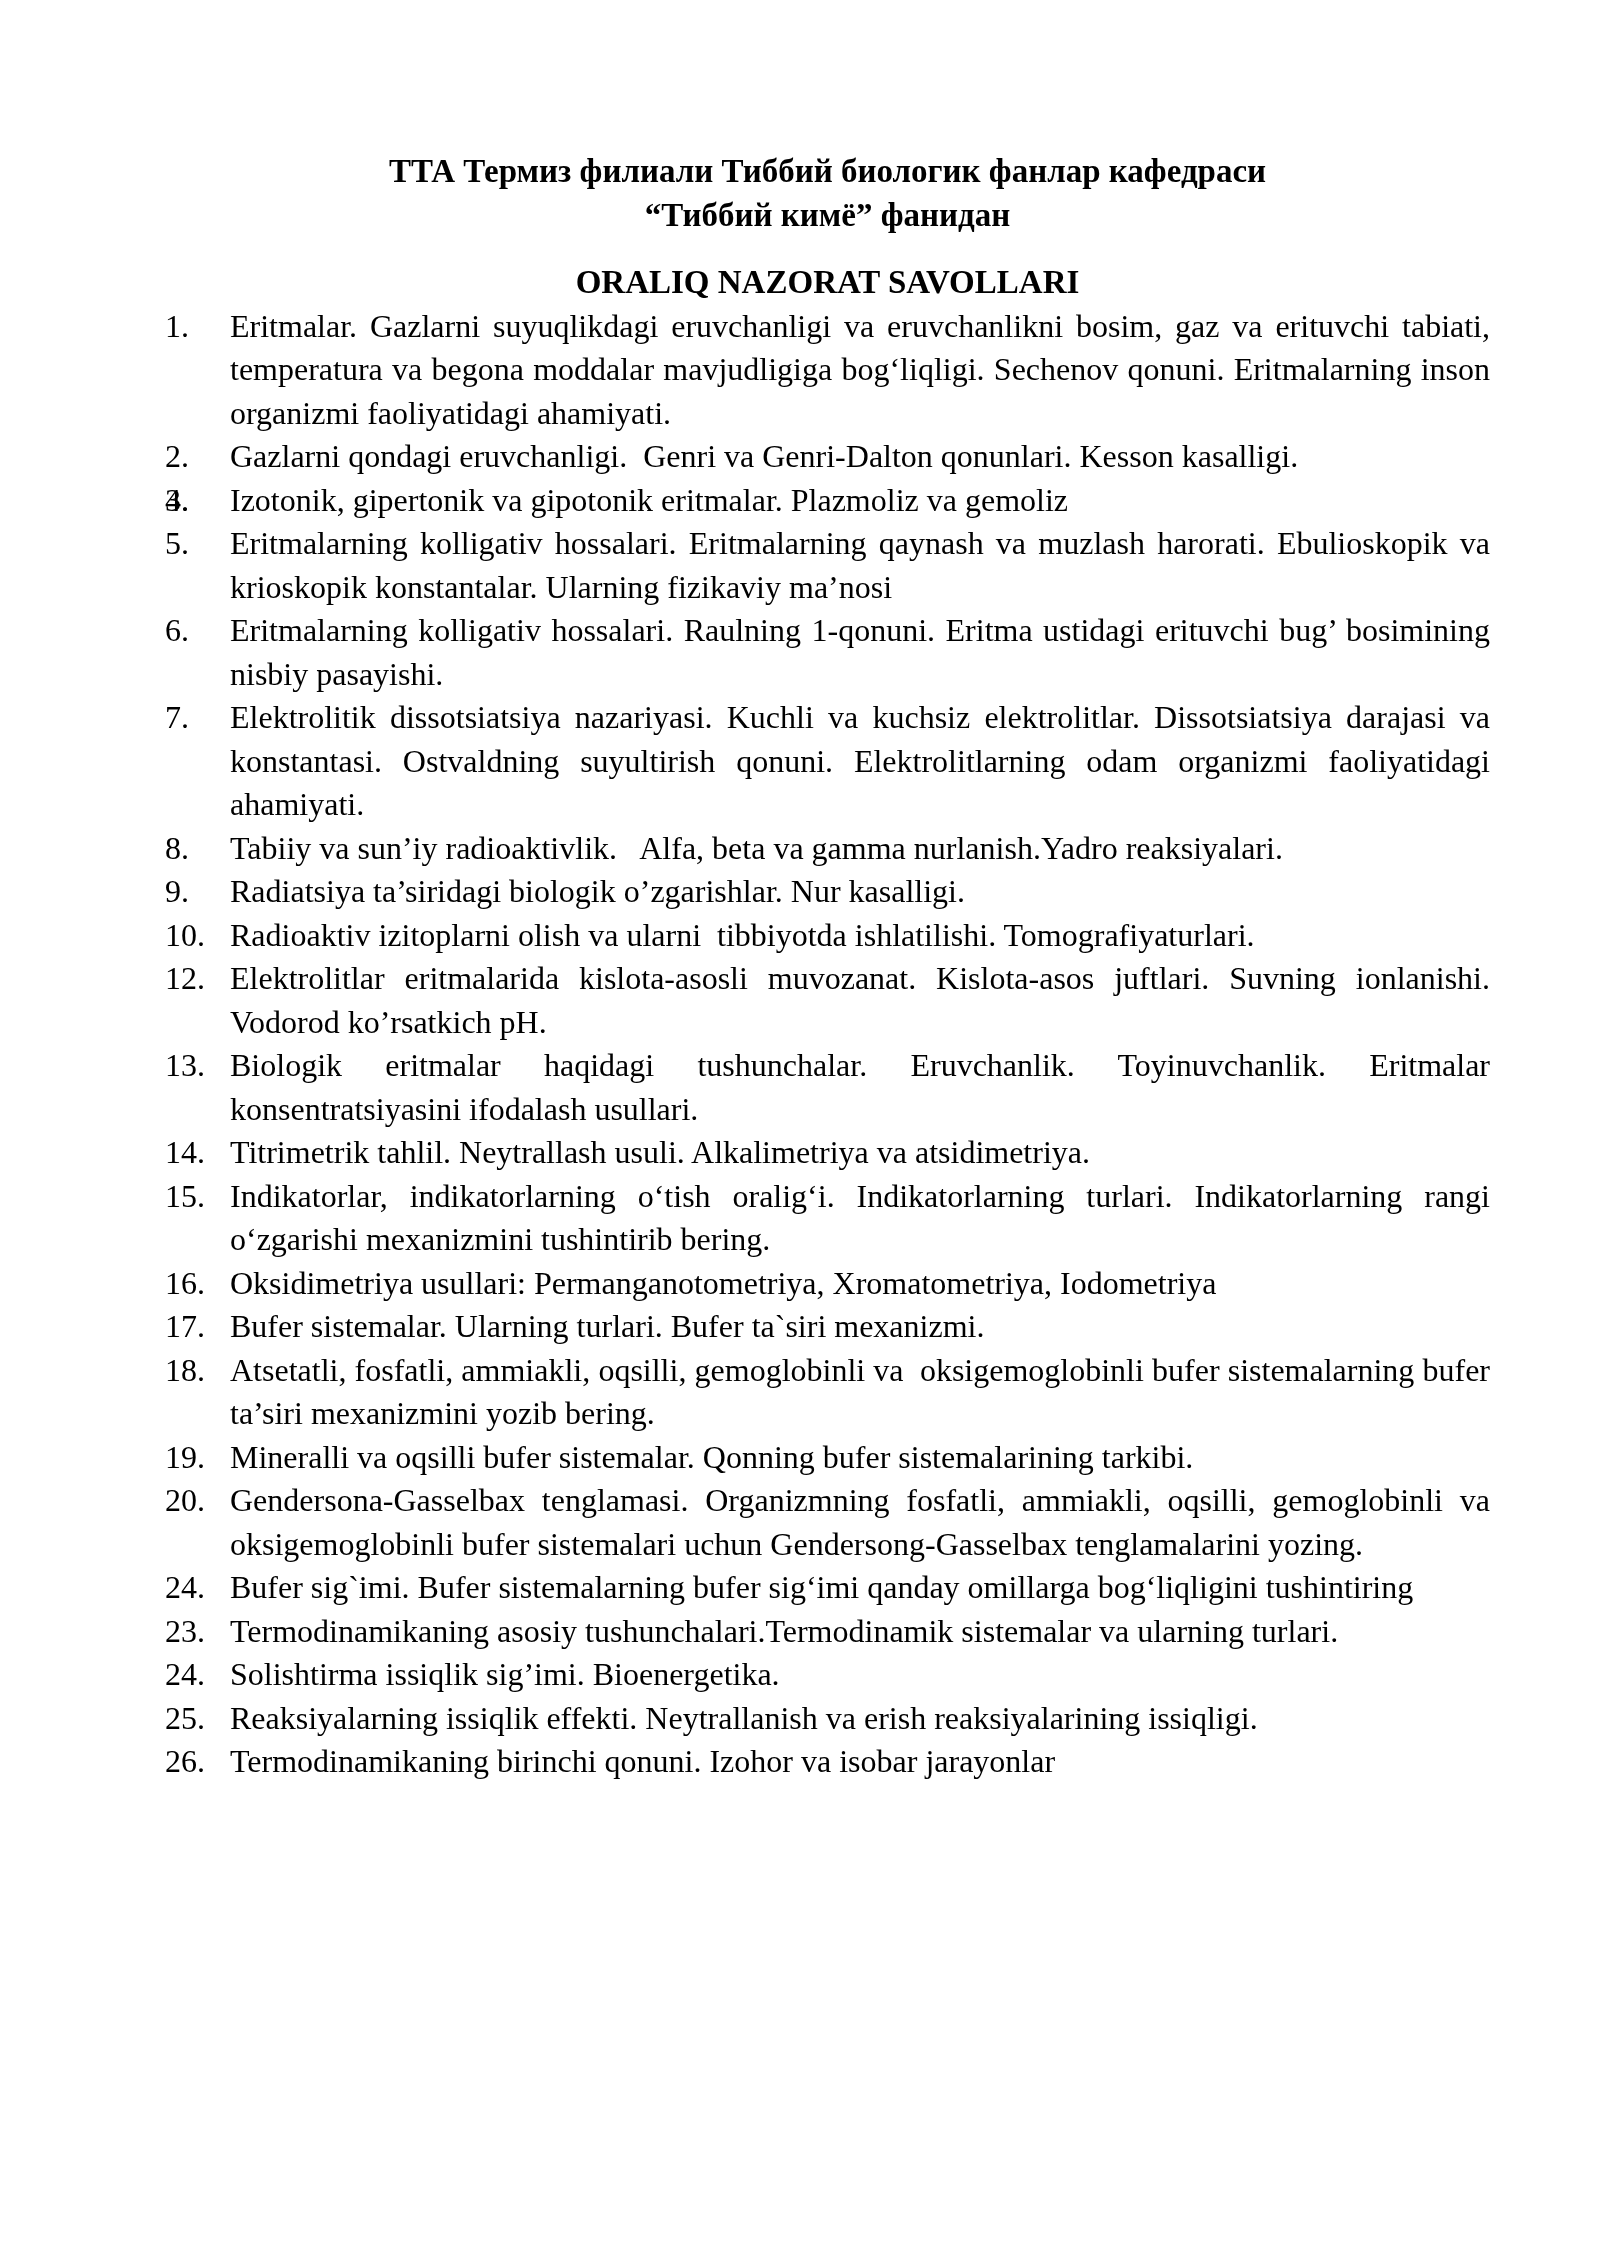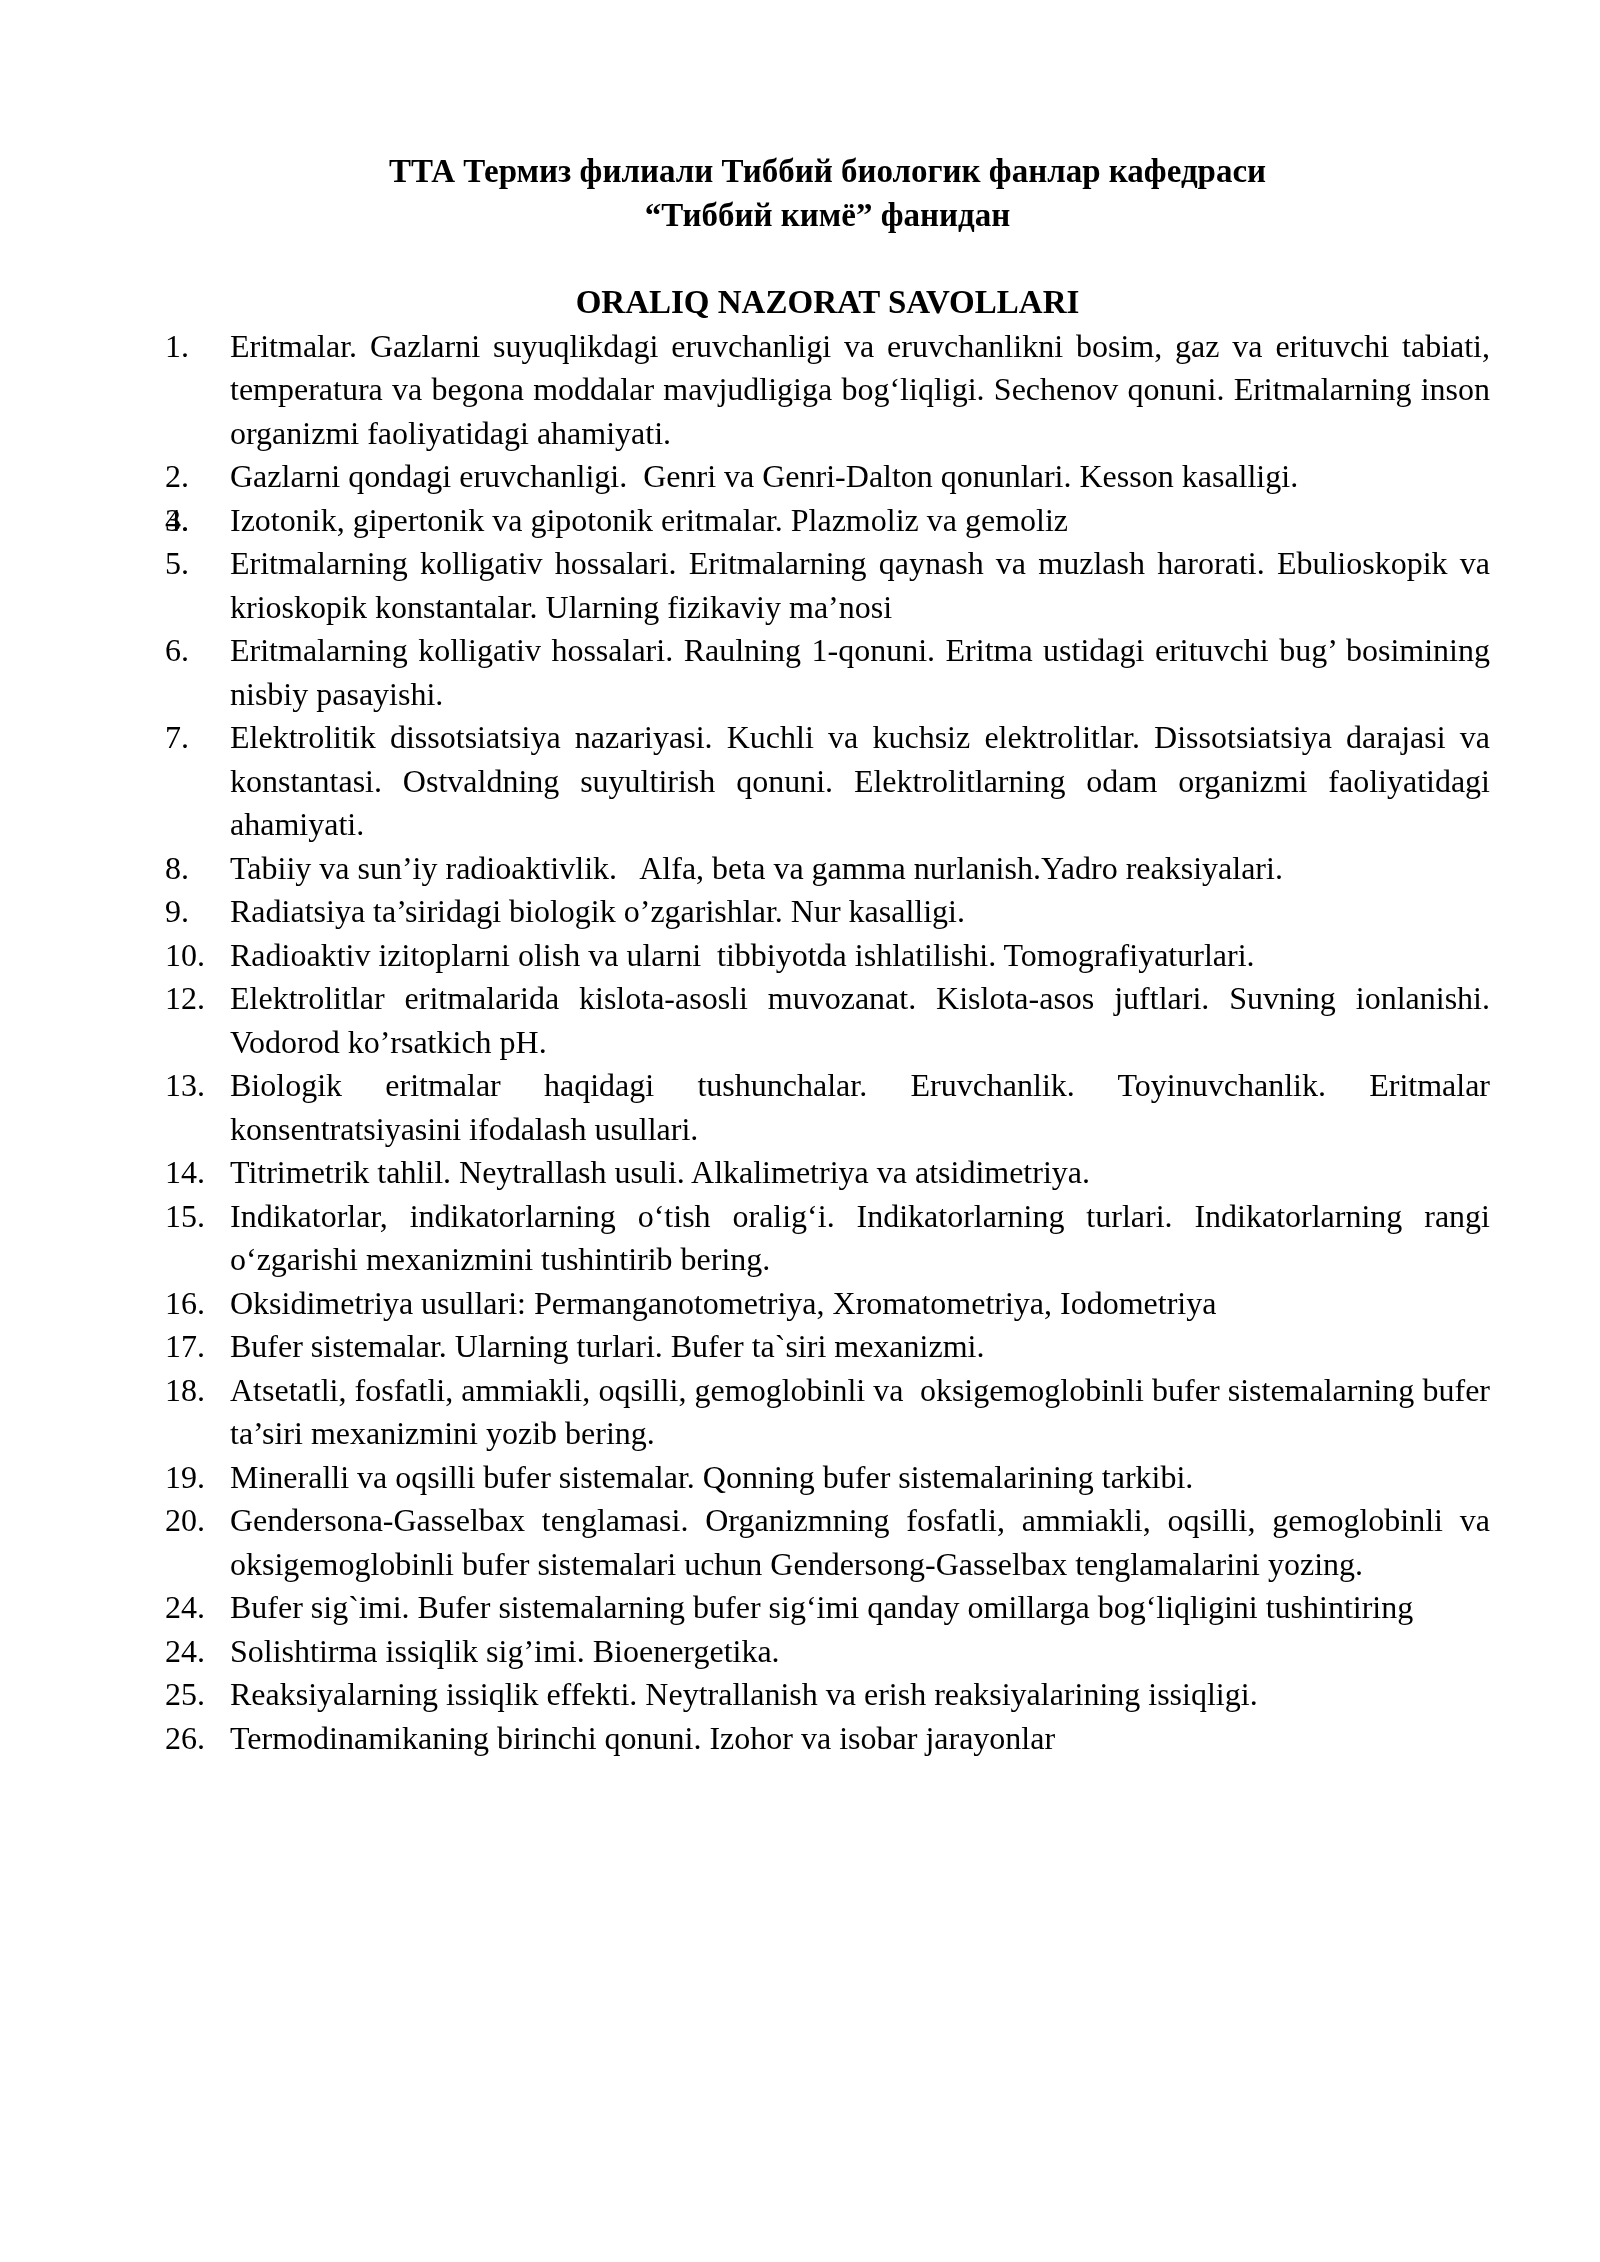--- a/index.html
+++ b/index.html
@@ -22,21 +22,21 @@
   }
   .doc-header {
     text-align: center;
     font-weight: bold;
     font-size: 33px;
   }
   .section-title {
     text-align: center;
     font-weight: bold;
     font-size: 33px;
-    margin-top: 44px;
+    margin-top: 24px;
   }
   .questions {
     margin: 0;
     padding: 0;
   }
   .q-item {
     position: relative;
     padding-left: 65px;
     text-align: justify;
     white-space: pre-wrap;
@@ -73,17 +73,18 @@
       <div class="q-item"><span class="q-num">12.</span><span class="q-text">Elektrolitlar eritmalarida kislota-asosli muvozanat. Kislota-asos juftlari. Suvning ionlanishi. Vodorod ko’rsatkich pH.</span></div>
       <div class="q-item"><span class="q-num">13.</span><span class="q-text">Biologik eritmalar haqidagi tushunchalar. Eruvchanlik. Toyinuvchanlik. Eritmalar konsentratsiyasini ifodalash usullari.</span></div>
       <div class="q-item"><span class="q-num">14.</span><span class="q-text">Titrimetrik tahlil. Neytrallash usuli. Alkalimetriya va atsidimetriya.</span></div>
       <div class="q-item"><span class="q-num">15.</span><span class="q-text">Indikatorlar, indikatorlarning o‘tish oralig‘i. Indikatorlarning turlari. Indikatorlarning rangi o‘zgarishi mexanizmini tushintirib bering.</span></div>
       <div class="q-item"><span class="q-num">16.</span><span class="q-text">Oksidimetriya usullari: Permanganotometriya, Xromatometriya, Iodometriya</span></div>
       <div class="q-item"><span class="q-num">17.</span><span class="q-text">Bufer sistemalar. Ularning turlari. Bufer ta`siri mexanizmi.</span></div>
       <div class="q-item"><span class="q-num">18.</span><span class="q-text">Atsetatli, fosfatli, ammiakli, oqsilli, gemoglobinli va  oksigemoglobinli bufer sistemalarning bufer ta’siri mexanizmini yozib bering.</span></div>
       <div class="q-item"><span class="q-num">19.</span><span class="q-text">Mineralli va oqsilli bufer sistemalar. Qonning bufer sistemalarining tarkibi.</span></div>
       <div class="q-item"><span class="q-num">20.</span><span class="q-text">Gendersona-Gasselbax tenglamasi. Organizmning fosfatli, ammiakli, oqsilli, gemoglobinli va  oksigemoglobinli bufer sistemalari uchun Gendersong-Gasselbax tenglamalarini yozing.</span></div>
       <div class="q-item"><span class="q-num">24.</span><span class="q-text">Bufer sig`imi. Bufer sistemalarning bufer sig‘imi qanday omillarga bog‘liqligini tushintiring</span></div>
+      <div class="q-item"><span class="q-num">23.</span><span class="q-text">Termodinamikaning asosiy tushunchalari.Termodinamik sistemalar va ularning turlari.</span></div>
       <div class="q-item"><span class="q-num">24.</span><span class="q-text">Solishtirma issiqlik sig’imi. Bioenergetika.</span></div>
       <div class="q-item"><span class="q-num">25.</span><span class="q-text">Reaksiyalarning issiqlik effekti. Neytrallanish va erish reaksiyalarining issiqligi.</span></div>
       <div class="q-item"><span class="q-num">26.</span><span class="q-text">Termodinamikaning birinchi qonuni. Izohor va isobar jarayonlar</span></div>
     </div>
 </div>
 
 </body></html>

